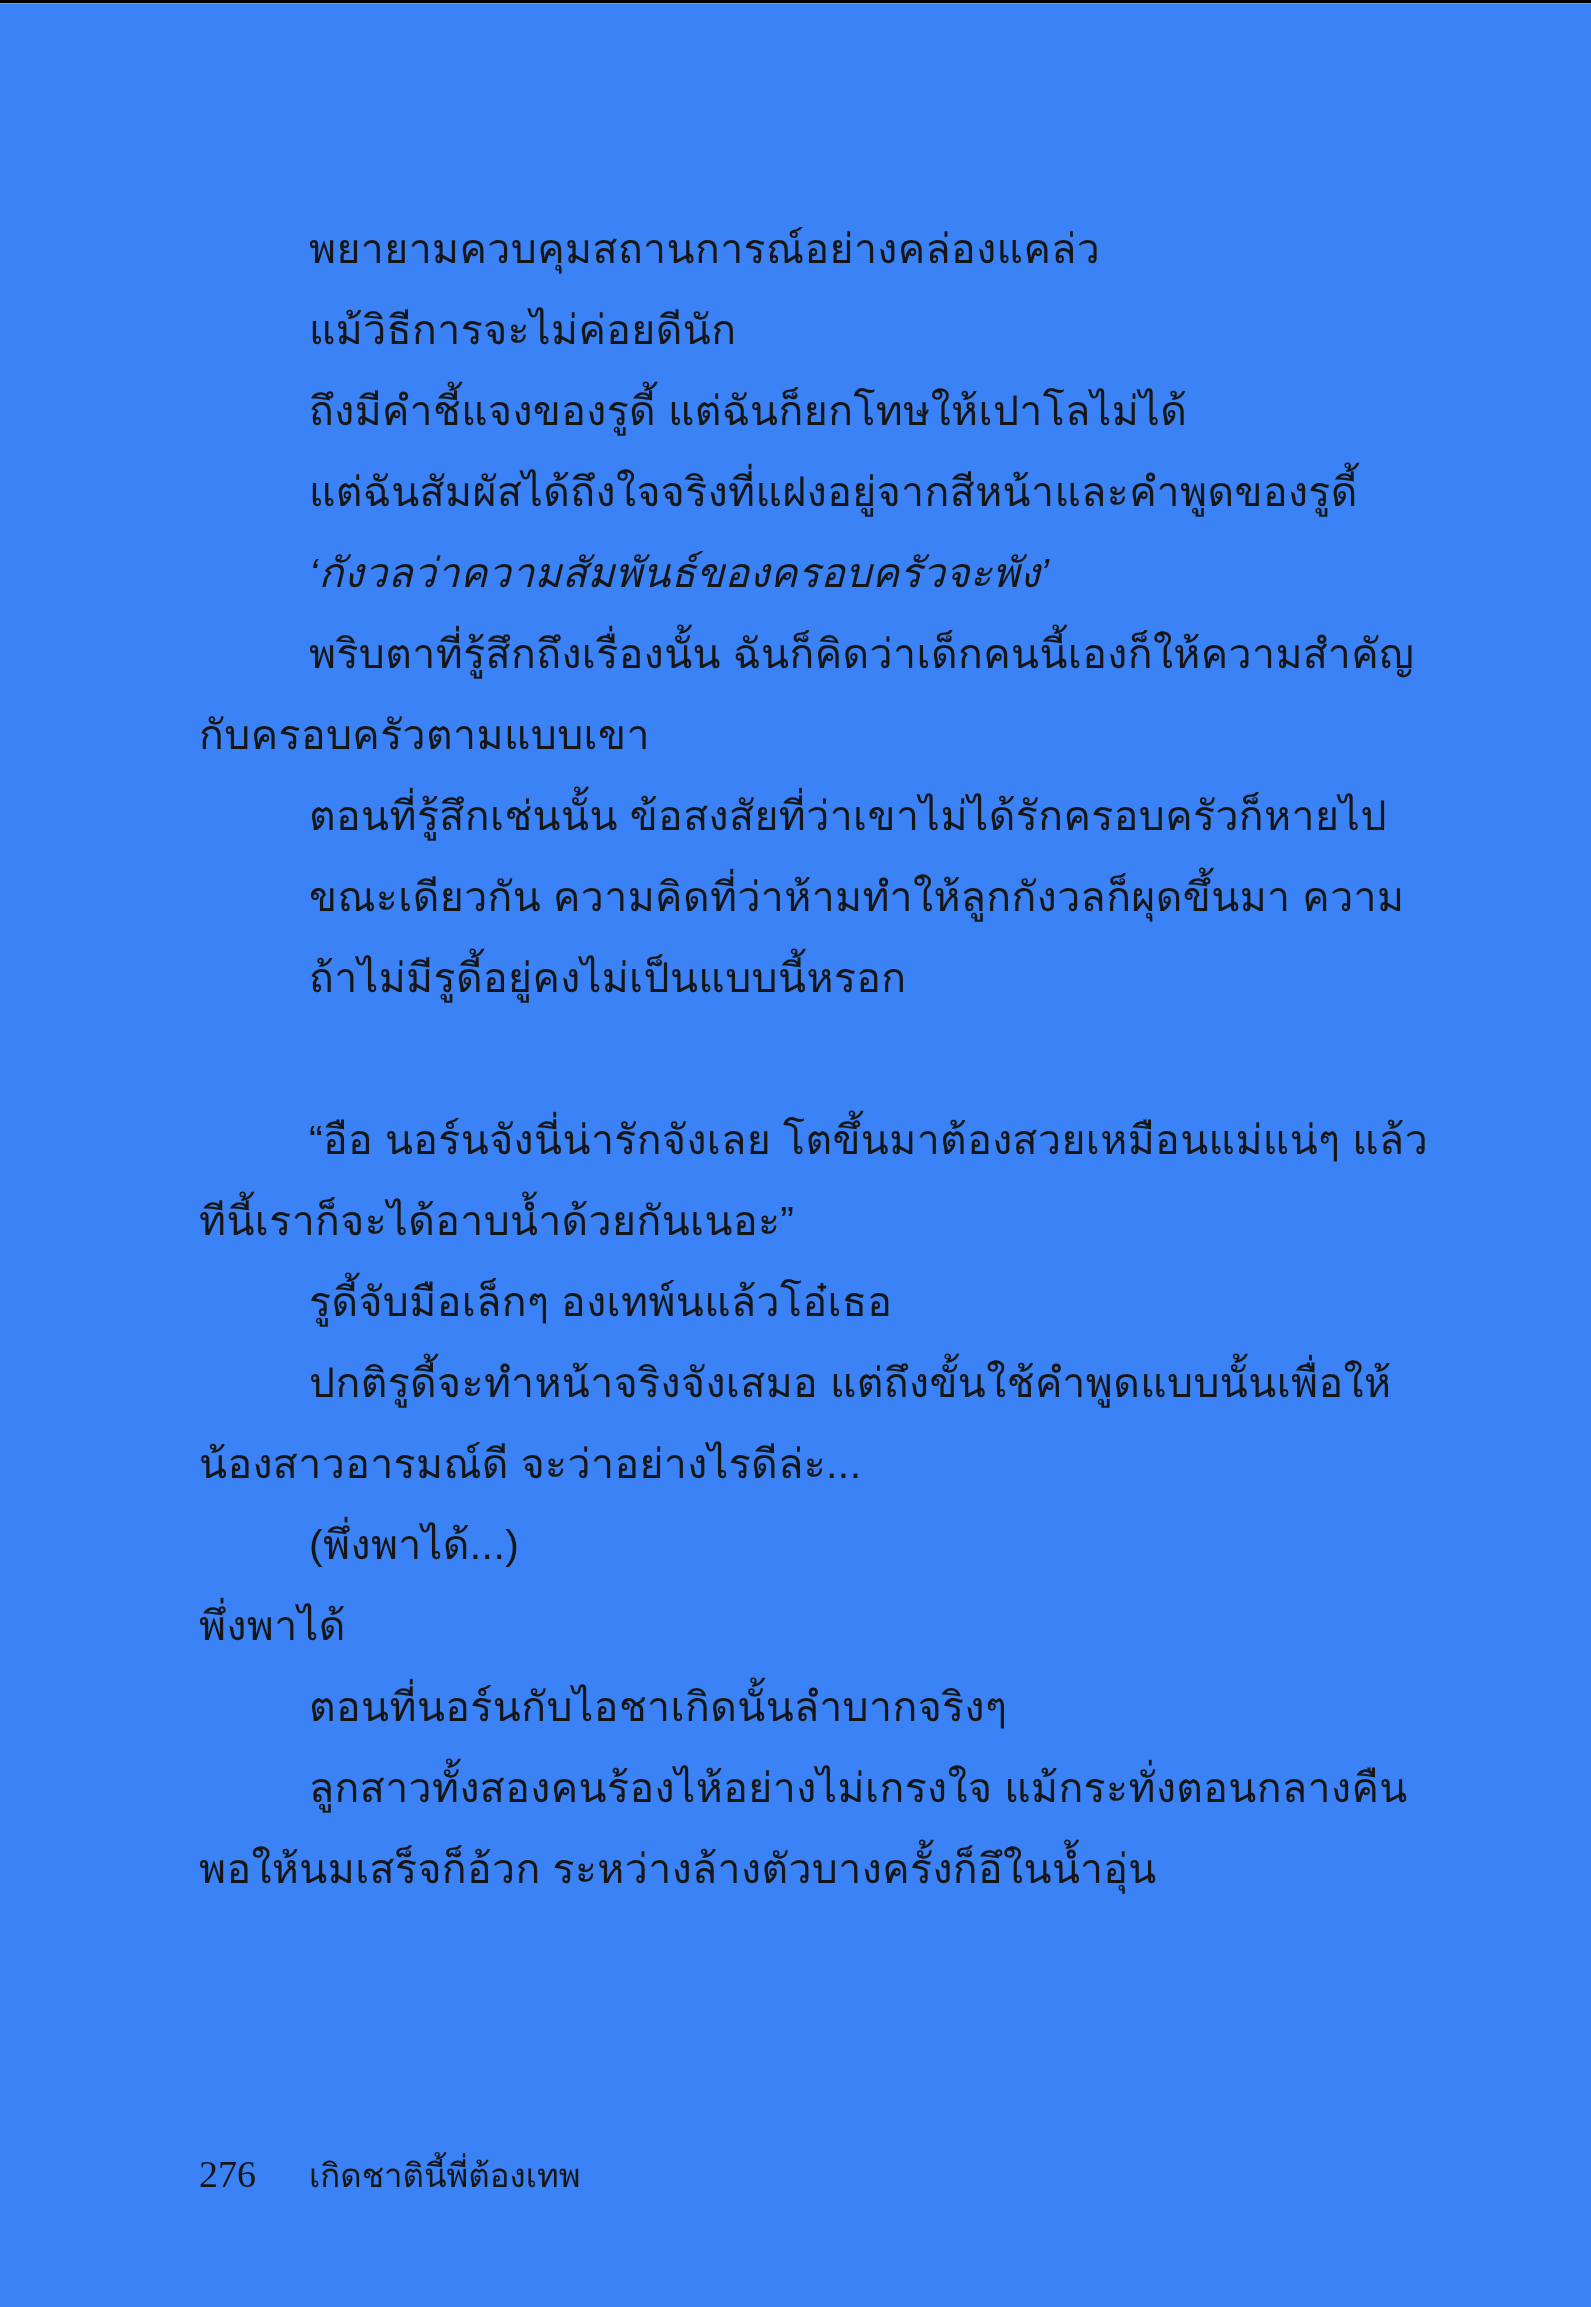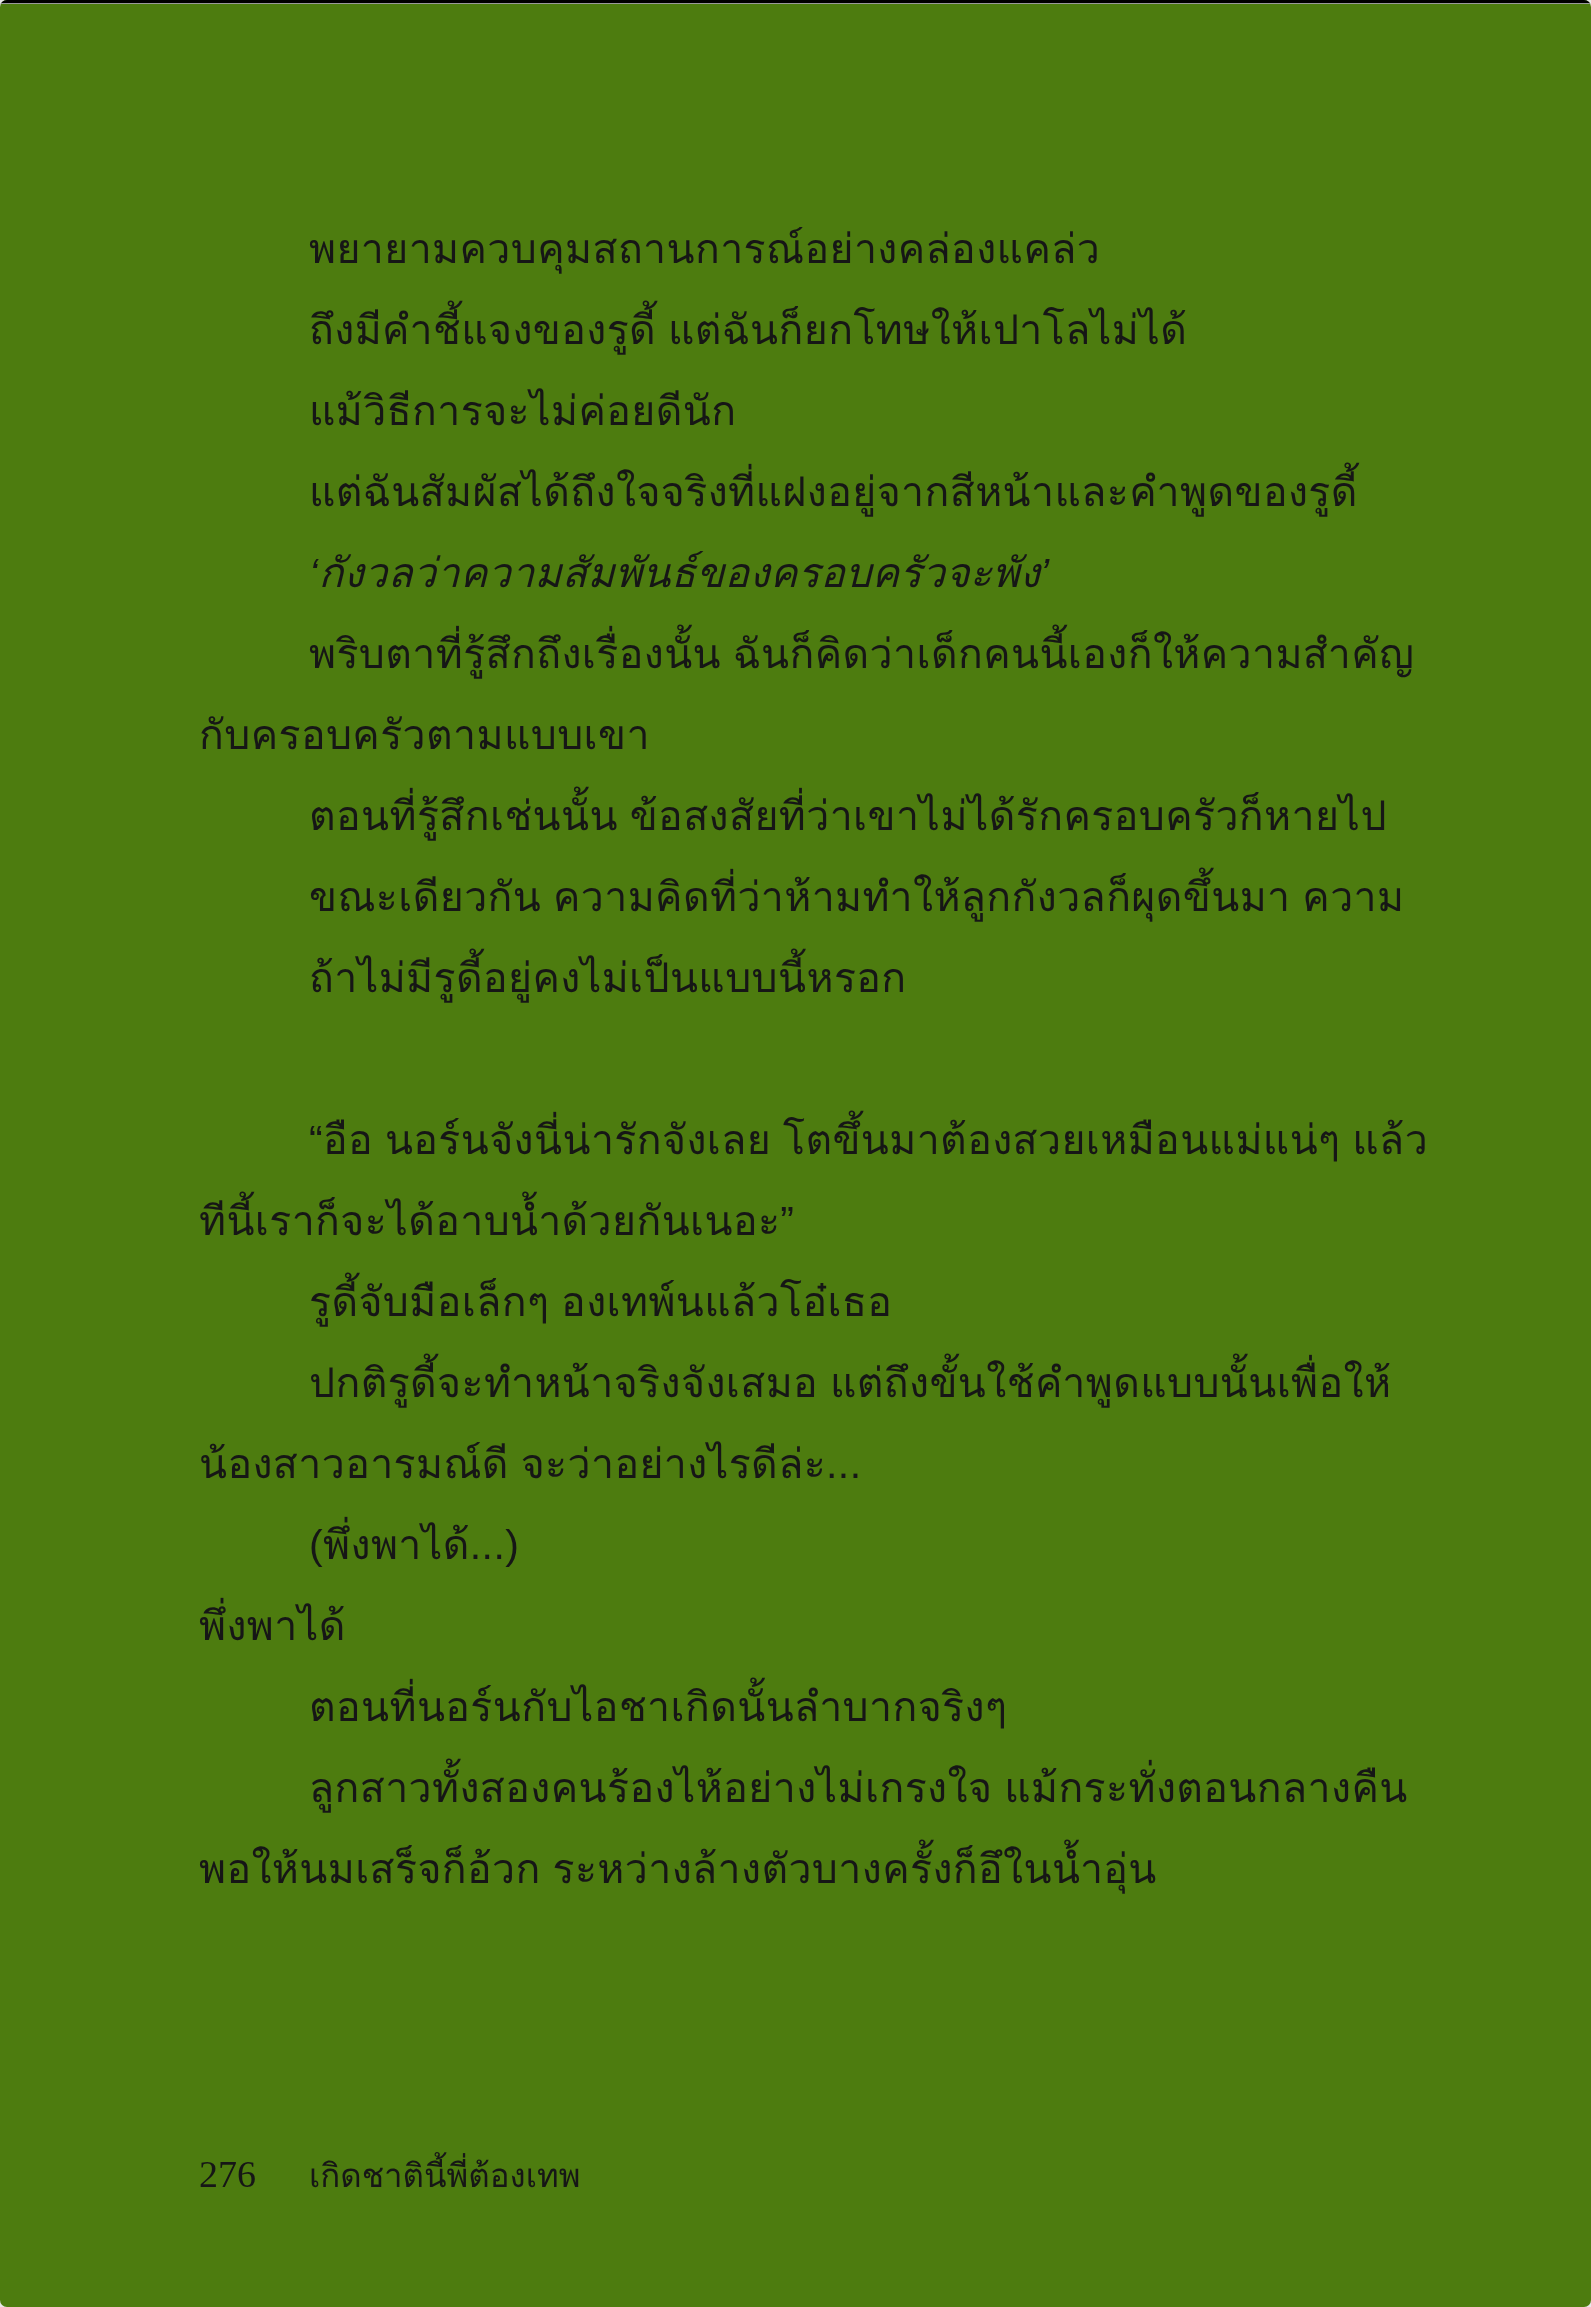--- a/index.html
+++ b/index.html
@@ -56,27 +56,27 @@
   }
   .book-title {
     font-size: 33px;
     vertical-align: baseline;
     font-family: Liberation Mono, monospace;
   }
 </style>
 </head>
 <body>
 
-<div class="page" style="background: #4d7c0f; color: rgb(22, 22, 22); border-radius: 7px;">
+<div class="page" style="background: #3b82f6; color: rgb(22, 22, 22);">
   <div class="top-edge-bar" style="background: rgb(0, 0, 0); border-bottom-color: rgb(154, 154, 154);"></div>
 
   <div class="text-block">
       <div class="line indent">พยายามควบคุมสถานการณ์อย่างคล่องแคล่ว</div>
+      <div class="line indent">แม้วิธีการจะไม่ค่อยดีนัก</div>
       <div class="line indent">ถึงมีคำชี้แจงของรูดี้ แต่ฉันก็ยกโทษให้เปาโลไม่ได้</div>
-      <div class="line indent">แม้วิธีการจะไม่ค่อยดีนัก</div>
       <div class="line indent">แต่ฉันสัมผัสได้ถึงใจจริงที่แฝงอยู่จากสีหน้าและคำพูดของรูดี้</div>
       <div class="line indent italic">‘กังวลว่าความสัมพันธ์ของครอบครัวจะพัง’</div>
       <div class="line indent">พริบตาที่รู้สึกถึงเรื่องนั้น ฉันก็คิดว่าเด็กคนนี้เองก็ให้ความสำคัญ</div>
       <div class="line">กับครอบครัวตามแบบเขา</div>
       <div class="line indent">ตอนที่รู้สึกเช่นนั้น ข้อสงสัยที่ว่าเขาไม่ได้รักครอบครัวก็หายไป</div>
       <div class="line indent">ขณะเดียวกัน ความคิดที่ว่าห้ามทำให้ลูกกังวลก็ผุดขึ้นมา ความ</div>
       <div class="line indent">ถ้าไม่มีรูดี้อยู่คงไม่เป็นแบบนี้หรอก</div>
       <div class="line spacer"></div>
       <div class="line indent">“อือ นอร์นจังนี่น่ารักจังเลย โตขึ้นมาต้องสวยเหมือนแม่แน่ๆ แล้ว</div>
       <div class="line">ทีนี้เราก็จะได้อาบน้ำด้วยกันเนอะ”</div>

